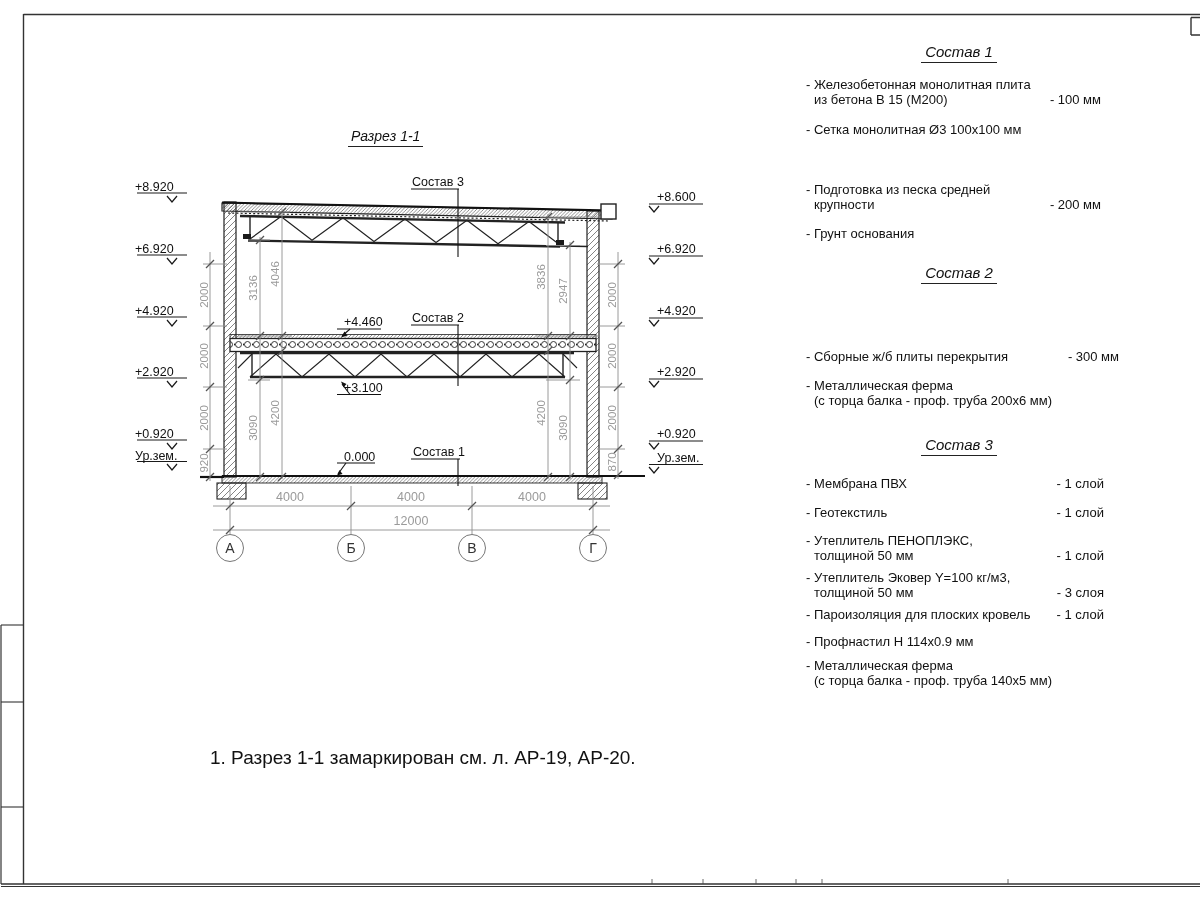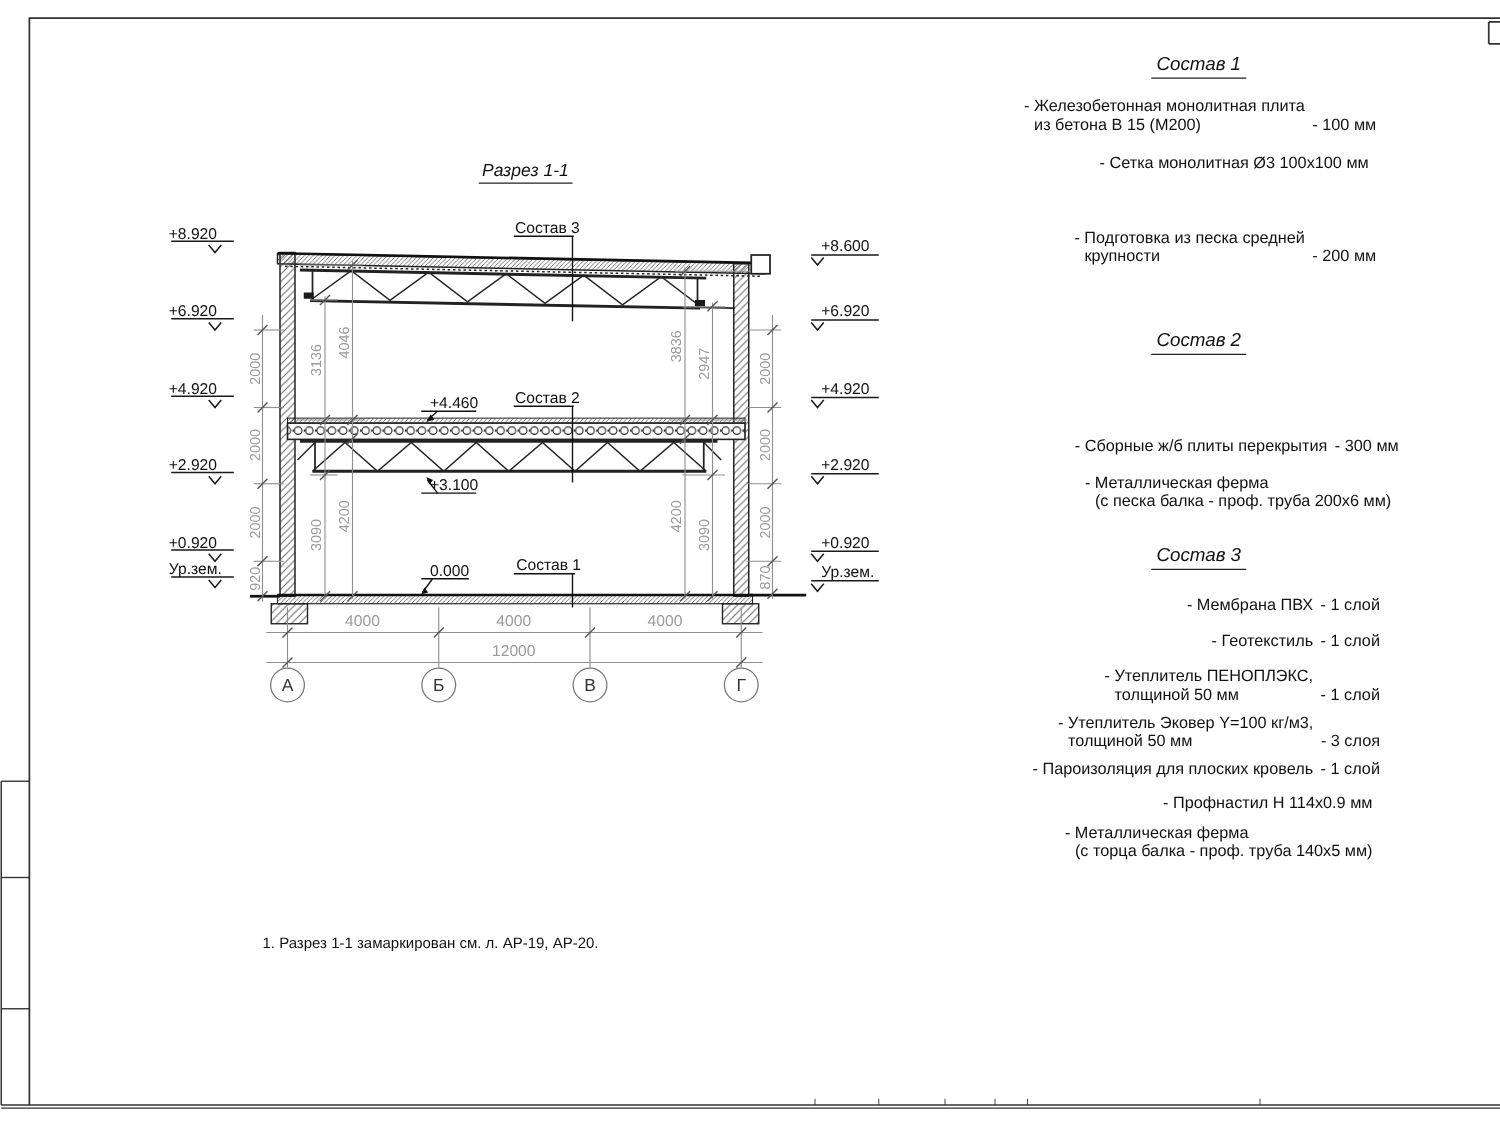--- a/index.html
+++ b/index.html
@@ -1,35 +1,35 @@
 <!DOCTYPE html>
 <html><head>
 <meta charset="utf-8">
 <style>
   html,body{margin:0;padding:0;background:#fff;}
   body{width:1200px;height:900px;position:relative;overflow:hidden;
        font-family:"Liberation Sans","DejaVu Sans",sans-serif;color:#111;}
   #dwg{position:absolute;left:0;top:0;}
   .abs{position:absolute;}
   
-  .dwg-title{left:348px;top:128px;width:110px;text-align:right;font-size:14px;font-style:italic;}
+  .dwg-title{left:348px;top:128px;width:110px;text-align:left;font-size:14px;font-style:italic;}
   .dwg-title span{border-bottom:1px solid #222;padding:0 3px 2px;}
   
   #comps{position:absolute;left:793px;top:0;width:332px;height:710px;}
   .comp-header{position:absolute;left:0;width:332px;text-align:center;
                font-size:15px;font-style:italic;}
   .comp-header span{border-bottom:1px solid #222;padding:0 4px 2px;}
   .comp-item{position:absolute;left:13px;right:6px;display:flex;
-             justify-content:flex-end;align-items:flex-end;
+             justify-content:space-between;align-items:flex-end;
              font-size:13px;line-height:15px;}
   .ci-l2{padding-left:8px;}
   .ci-val{white-space:nowrap;padding-left:6px;}
   .c1 .ci-val{margin-right:18px;}
   .c3 .ci-val{margin-right:15px;}
-  .note{left:210px;top:747px;font-size:12px;text-align:center;}
+  .note{left:210px;top:747px;font-size:19px;text-align:center;}
   
   .thin{stroke:#8f8f8f;stroke-width:0.9;fill:none;}
   .tick{stroke:#555;stroke-width:1.2;}
   .blk{stroke:#222;fill:none;}
   .dimtxt{fill:#9a9a9a;font-size:11.5px;font-family:"Liberation Sans",sans-serif;}
   .lvltxt{fill:#111;font-size:12.5px;font-family:"Liberation Sans",sans-serif;}
   .axtxt{fill:#333;font-size:14px;font-family:"Liberation Sans",sans-serif;}
   text{user-select:none;}
 </style>
 </head>
@@ -294,32 +294,38 @@
       </div>
     <div class="ci-val"></div>
   </div>
   <div class="comp-item c1" style="top:182px">
     <div class="ci-text">
         <div>- Подготовка из песка средней</div>
         <div class="ci-l2">крупности</div>
       </div>
     <div class="ci-val">- 200 мм</div>
   </div>
+  <div class="comp-item c1" style="top:226px">
+    <div class="ci-text">
+        <div>- Грунт основания</div>
+      </div>
+    <div class="ci-val"></div>
+  </div>
 
   <div class="comp-header" style="top:264px"><span>Состав 2</span></div>
   <div class="comp-item c2" style="top:349px">
     <div class="ci-text">
         <div>- Сборные ж/б плиты перекрытия</div>
       </div>
     <div class="ci-val">- 300 мм</div>
   </div>
   <div class="comp-item c2" style="top:378px">
     <div class="ci-text">
         <div>- Металлическая ферма</div>
-        <div class="ci-l2">(с песка балка - проф. труба 200х6 мм)</div>
+        <div class="ci-l2">(с торца балка - проф. труба 200х6 мм)</div>
       </div>
     <div class="ci-val"></div>
   </div>
 
   <div class="comp-header" style="top:436px"><span>Состав 3</span></div>
   <div class="comp-item c3" style="top:476px">
     <div class="ci-text">
         <div>- Мембрана ПВХ</div>
       </div>
     <div class="ci-val">- 1 слой</div>

